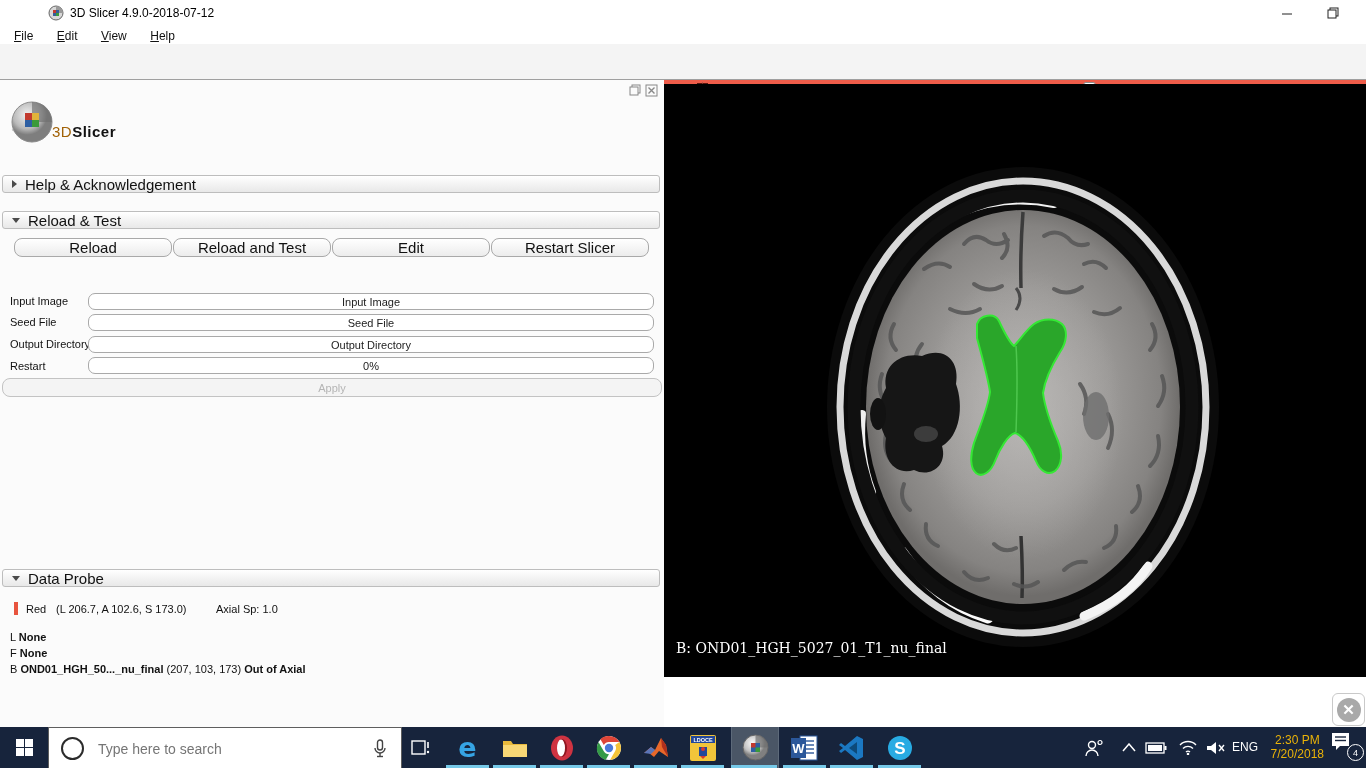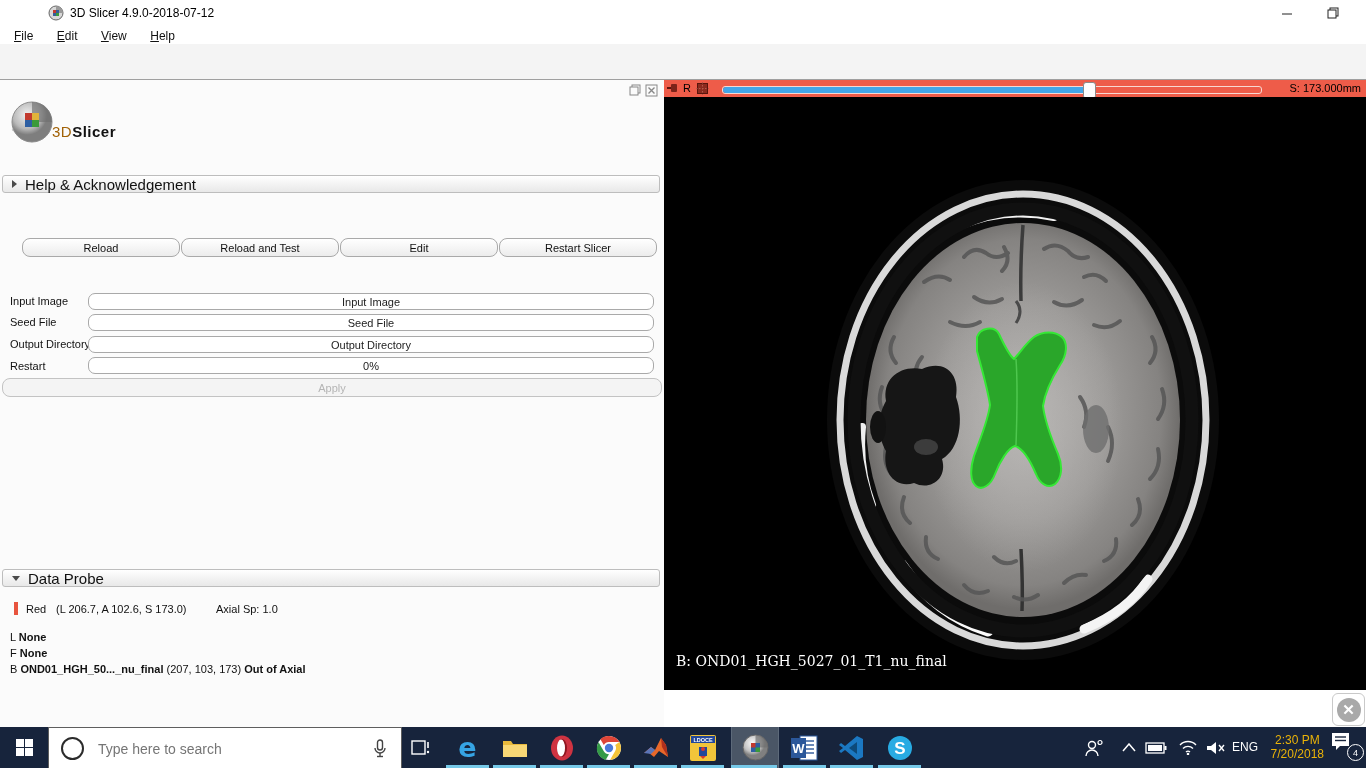--- a/index.html
+++ b/index.html
@@ -23,30 +23,30 @@
   #module-combo .val{font-size:11px;color:#111;flex:1;}
   #module-combo .arr{font-size:8px;color:#444;margin-right:6px;}
   #modules-label{left:128px;top:54px;font-size:12px;color:#111;}
   
   #panel{left:0;top:80px;width:664px;height:647px;background:#fbfbfb;}
   .shead{left:2px;width:656px;height:16px;background:linear-gradient(#ffffff,#e8e8e8);border:1px solid #bdbdbd;border-radius:3px;display:flex;align-items:center;}
   .shead .tri{margin:0 8px 0 9px;width:0;height:0;}
   .tri-r{border-left:5px solid #4a4a4a;border-top:4px solid transparent;border-bottom:4px solid transparent;}
   .tri-d{border-top:5px solid #4a4a4a;border-left:4px solid transparent;border-right:4px solid transparent;}
   .shead .lbl{font-size:15px;color:#111;}
-  .pbtn{height:17px;background:linear-gradient(#ffffff,#ececec);border:1px solid #a9a9a9;border-radius:8px;font-size:11px;color:#111;display:flex;align-items:center;justify-content:center;margin-left:8px;}
+  .pbtn{height:17px;background:linear-gradient(#ffffff,#ececec);border:1px solid #a9a9a9;border-radius:8px;font-size:15px;color:#111;display:flex;align-items:center;justify-content:center;}
   .prow-label{font-size:11px;color:#111;}
   .pfield{left:88px;width:564px;height:15px;background:#fff;border:1px solid #a9a9a9;border-radius:7px;font-size:11px;color:#222;display:flex;align-items:center;justify-content:center;}
   #apply-btn{left:2px;top:298px;width:658px;height:17px;border-radius:8px;border:1px solid #c3c3c3;background:#f4f4f4;color:#b5b5b5;font-size:11px;display:flex;align-items:center;justify-content:center;}
   .probe-line{font-size:11px;color:#111;}
   .probe-line b{font-weight:bold;}
   
   #redview{left:664px;top:80px;width:702px;height:610px;}
   #redhead{left:0;top:0;width:702px;height:17px;background:#ee5c49;}
-  #redbody{left:0;top:17px;width:702px;height:593px;background:#000;overflow:hidden;}
+  #redbody{left:0;top:4px;width:702px;height:593px;background:#000;overflow:hidden;}
   #slice-track{left:58px;top:6px;width:538px;height:6px;border:1px solid #f8d8d2;border-radius:3px;background:transparent;}
   #slice-fill{left:0;top:0;height:6px;background:#44a6e8;border-radius:3px 0 0 3px;}
   #slice-handle{top:-5px;width:11px;height:15px;background:#fdfdfd;border:1px solid #8a8a8a;border-radius:3px;}
   #slice-label{right:5px;top:2px;font-size:11px;color:#000;}
   #red-orient{left:19px;top:2px;font-size:11px;color:#000;}
   #corner-label{left:12px;top:556px;color:#fff;font-size:14px;font-family:"DejaVu Serif",serif;}
   
   #overlay-close{left:1332px;top:693px;width:31px;height:31px;background:#fff;border:1px solid #c9c9c9;border-radius:6px;display:flex;align-items:center;justify-content:center;}
   #overlay-close .circ{width:24px;height:24px;border-radius:50%;background:#a9a9a9;color:#fff;font-size:15px;font-weight:bold;display:flex;align-items:center;justify-content:center;}
   
@@ -348,20 +348,24 @@
     </div>
     <div class="abs" style="left:52px;top:43px;font-size:15px;letter-spacing:.5px">
       <span style="color:#a16207">3D</span><span style="color:#111;font-weight:bold">Slicer</span>
     </div>
 
     <div class="shead abs" style="top:95px">
       <span class="tri tri-r"></span>
       <span class="lbl">Help &amp; Acknowledgement</span>
     </div>
 
+    <div class="shead abs" style="top:131px">
+      <span class="tri tri-d"></span>
+      <span class="lbl">Reload &amp; Test</span>
+    </div>
     <div class="pbtn abs" style="left:14px;top:158px;width:156px">Reload</div>
     <div class="pbtn abs" style="left:173px;top:158px;width:156px">Reload and Test</div>
     <div class="pbtn abs" style="left:332px;top:158px;width:156px">Edit</div>
     <div class="pbtn abs" style="left:491px;top:158px;width:156px">Restart Slicer</div>
 
     <div class="prow-label abs" style="left:10px;top:215px">Input Image</div>
     <div class="pfield abs" style="top:213px">Input Image</div>
     <div class="prow-label abs" style="left:10px;top:236px">Seed File</div>
     <div class="pfield abs" style="top:234px">Seed File</div>
     <div class="prow-label abs" style="left:10px;top:258px">Output Directory</div>

